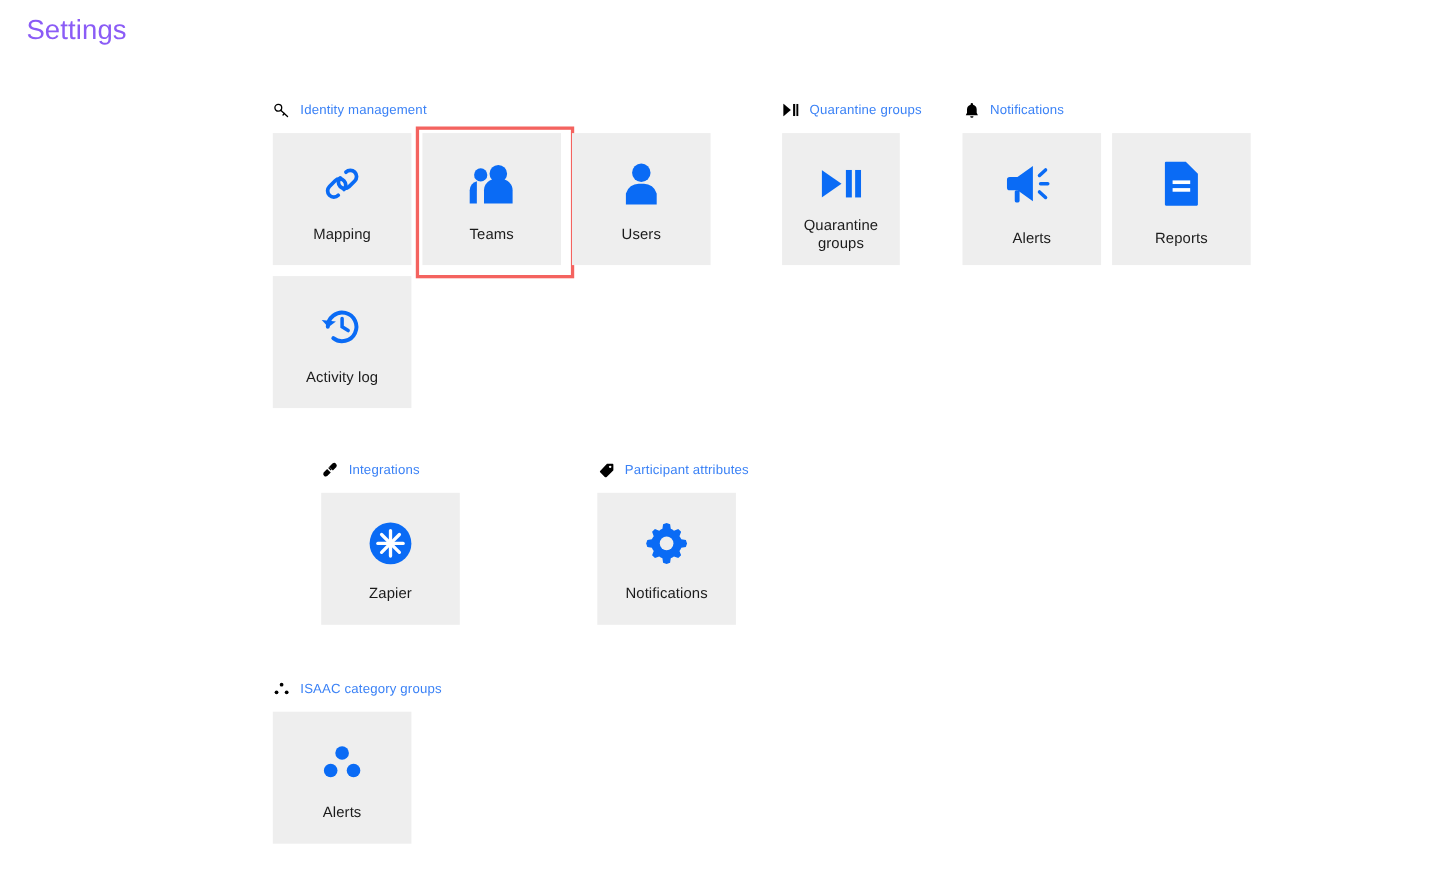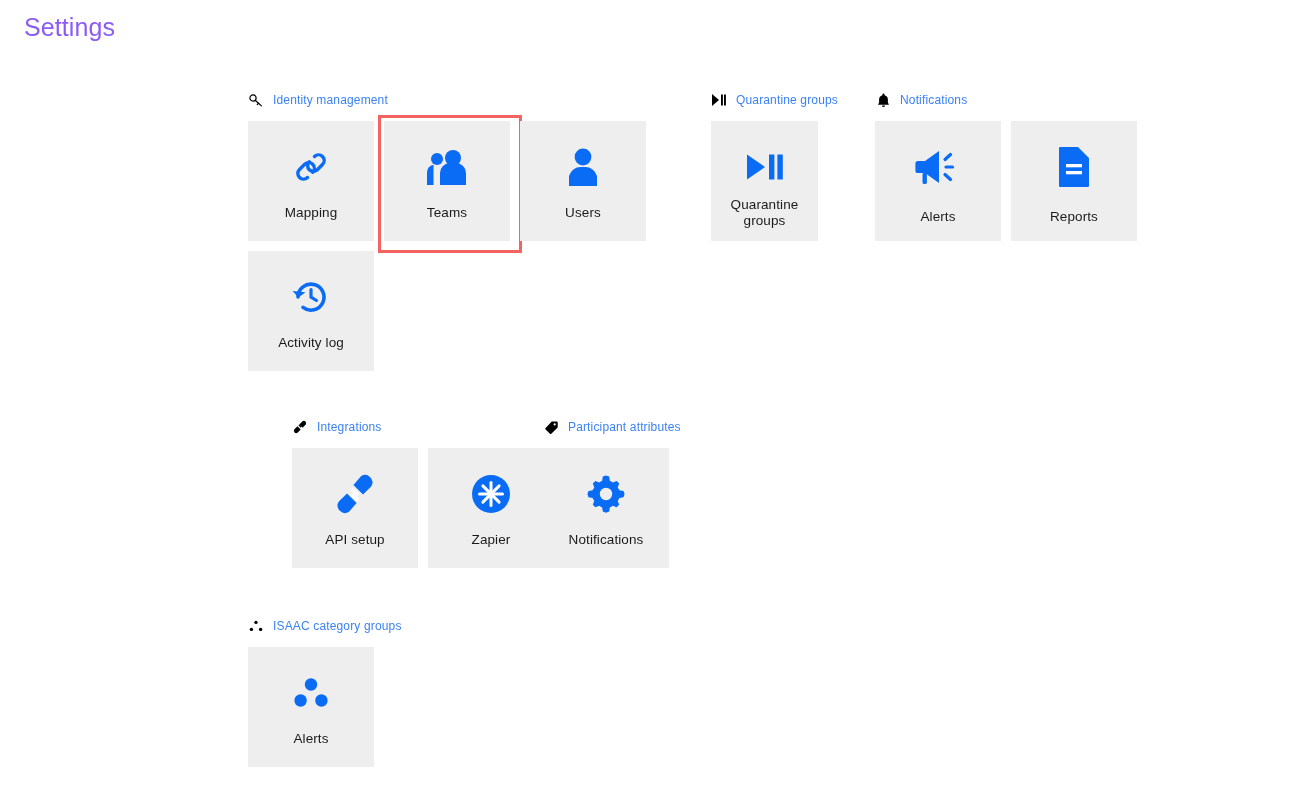--- a/index.html
+++ b/index.html
@@ -259,31 +259,20 @@
         <svg width="14" height="14" viewBox="0 0 14 14" fill="#000">
           <path d="M9.5 1.2 a2.4 2.4 0 0 1 3.3 3.3 L9.6 7.7 L6.3 4.4 z"></path>
           <path d="M4.5 12.8 a2.4 2.4 0 0 1 -3.3 -3.3 L4.4 6.3 L7.7 9.6 z"></path>
           <rect x="5.4" y="5.4" width="3.2" height="1.3" transform="rotate(45 7 6)"></rect>
         </svg>
       </span>
       <span class="section-title">Integrations</span>
     </div>
     <div class="tiles">
 
-      <button class="tile">
-        <span class="tile-icon">
-          <svg width="42" height="42" viewBox="0 0 42 42" fill="#0a6bf5">
-            <path d="M27 3.2 a7.4 7.4 0 0 1 10.2 10.2 L29 21.6 L19.4 12 z"></path>
-            <path d="M15 38.8 a7.4 7.4 0 0 1 -10.2 -10.2 L13 20.4 L22.6 30 z"></path>
-            <rect x="16.4" y="17.2" width="9.2" height="3.6" transform="rotate(45 21 19)" fill="#ffffff"></rect>
-            <rect x="16.4" y="22.2" width="9.2" height="3.6" transform="rotate(45 21 24)" fill="#ffffff"></rect>
-          </svg>
-        </span>
-        <span class="tile-label">API setup</span>
-      </button>
 
       <button class="tile">
         <span class="tile-icon">
           <svg width="40" height="40" viewBox="0 0 40 40">
             <circle cx="20" cy="20" r="19" fill="#0a6bf5"></circle>
             <g stroke="#ffffff" stroke-width="3" stroke-linecap="round">
               <path d="M20 8.5 L20 31.5"></path>
               <path d="M8.5 20 L31.5 20"></path>
               <path d="M11.9 11.9 L28.1 28.1"></path>
               <path d="M28.1 11.9 L11.9 28.1"></path>

